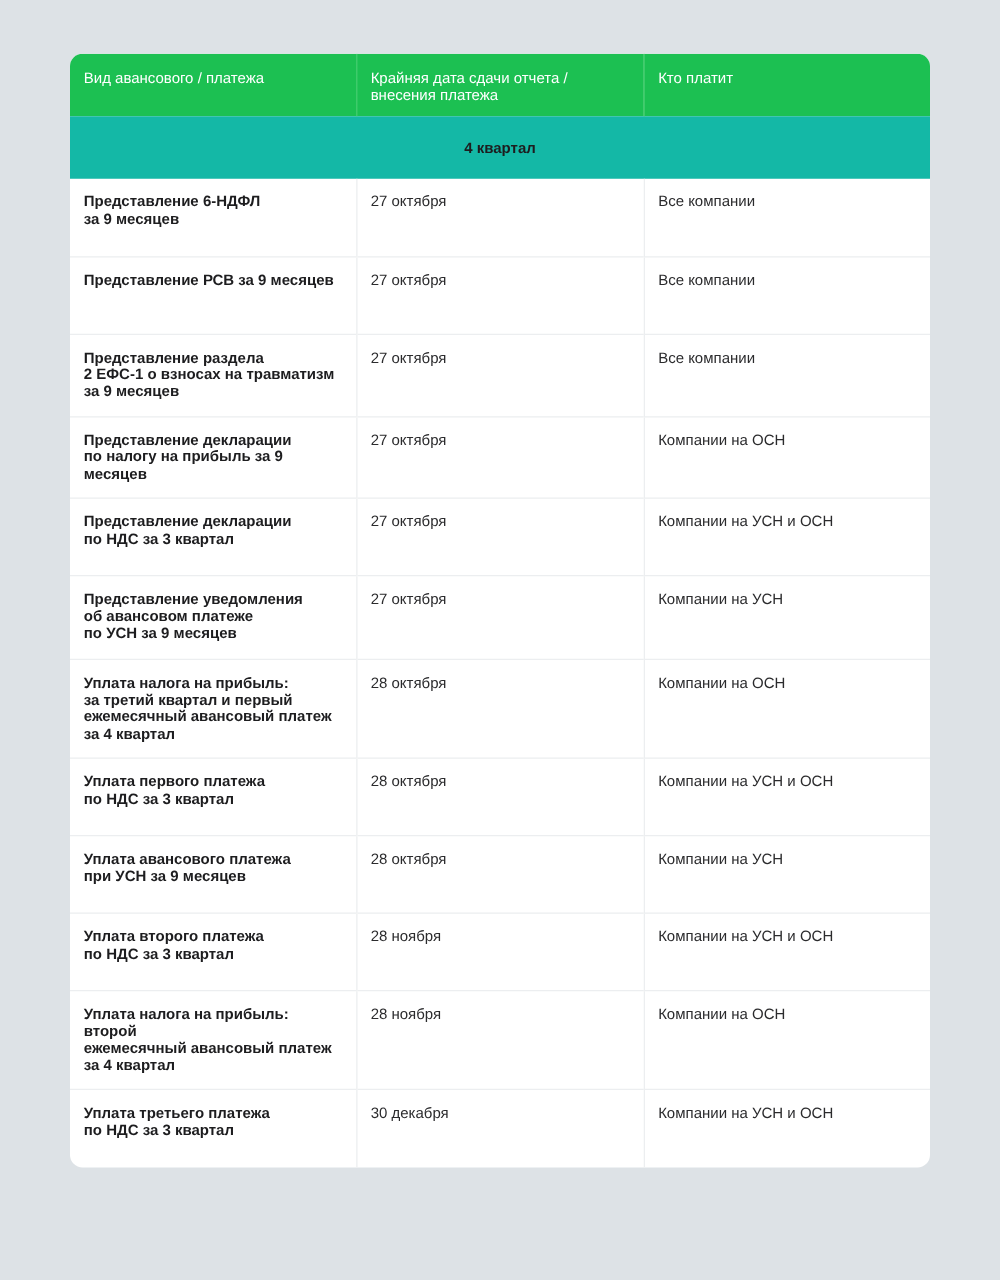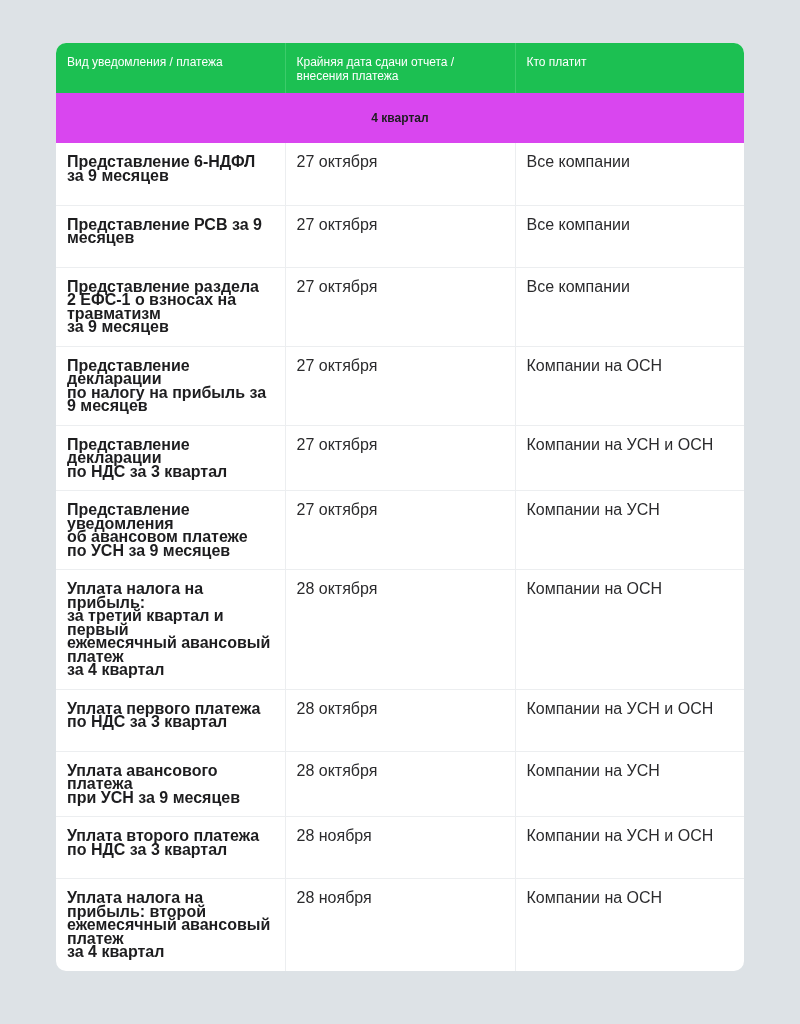--- a/index.html
+++ b/index.html
@@ -32,31 +32,31 @@
     font-size: 12px;
     line-height: 14px;
     text-align: left;
     vertical-align: top;
     padding: 12px 11px 0 11px;
     height: 50px;
     border-right: 1px solid #3ccc6a;
   }
   thead th:last-child { border-right: none; margin-top: 28px; }
   tr.section td {
-    background: #d946ef;
+    background: #14b8a6;
     text-align: center;
     font-weight: bold;
     font-size: 12px;
     height: 50px;
     vertical-align: middle;
     color: #1d1d1f;
   }
   tbody tr.row td {
     vertical-align: top;
-    font-size: 16px;
+    font-size: 12px;
     line-height: 13.5px;
     padding: 12px 11px 12px 11px;
     border-top: 1px solid #eceef0;
     border-right: 1px solid #eceef0;
     color: #2b2b2d;
   }
   tbody tr.row td:last-child { border-right: none; }
   tbody tr.row td.name { font-weight: bold; color: #1d1d1f; white-space: pre-line; }
   tbody tr.section + tr.row td { border-top: none; }
 </style>
@@ -65,21 +65,21 @@
 
 <div class="card">
   <table>
     <colgroup>
         <col class="c1">
         <col class="c2">
         <col class="c3">
       </colgroup>
     <thead>
       <tr>
-        <th>Вид уведомления / платежа</th>
+        <th>Вид авансового / платежа</th>
         <th>Крайняя дата сдачи отчета / внесения платежа</th>
         <th>Кто платит</th>
       </tr>
     </thead>
     <tbody id="tbody">
       <tr class="section">
         <td colspan="3">4 квартал</td>
       </tr>
     <tr class="row" style="height: 62px;">
           <td class="name">Представление 6-НДФЛ
@@ -144,15 +144,21 @@
           <td>28 ноября</td>
           <td>Компании на УСН и ОСН</td>
         </tr>
         <tr class="row" style="height: 66px;">
           <td class="name">Уплата налога на прибыль: второй
 ежемесячный авансовый платеж
 за 4 квартал</td>
           <td>28 ноября</td>
           <td>Компании на ОСН</td>
         </tr>
+        <tr class="row" style="height: 62px;">
+          <td class="name">Уплата третьего платежа
+по НДС за 3 квартал</td>
+          <td>30 декабря</td>
+          <td>Компании на УСН и ОСН</td>
+        </tr>
       </tbody>
   </table>
 </div>
 
 </body></html>

